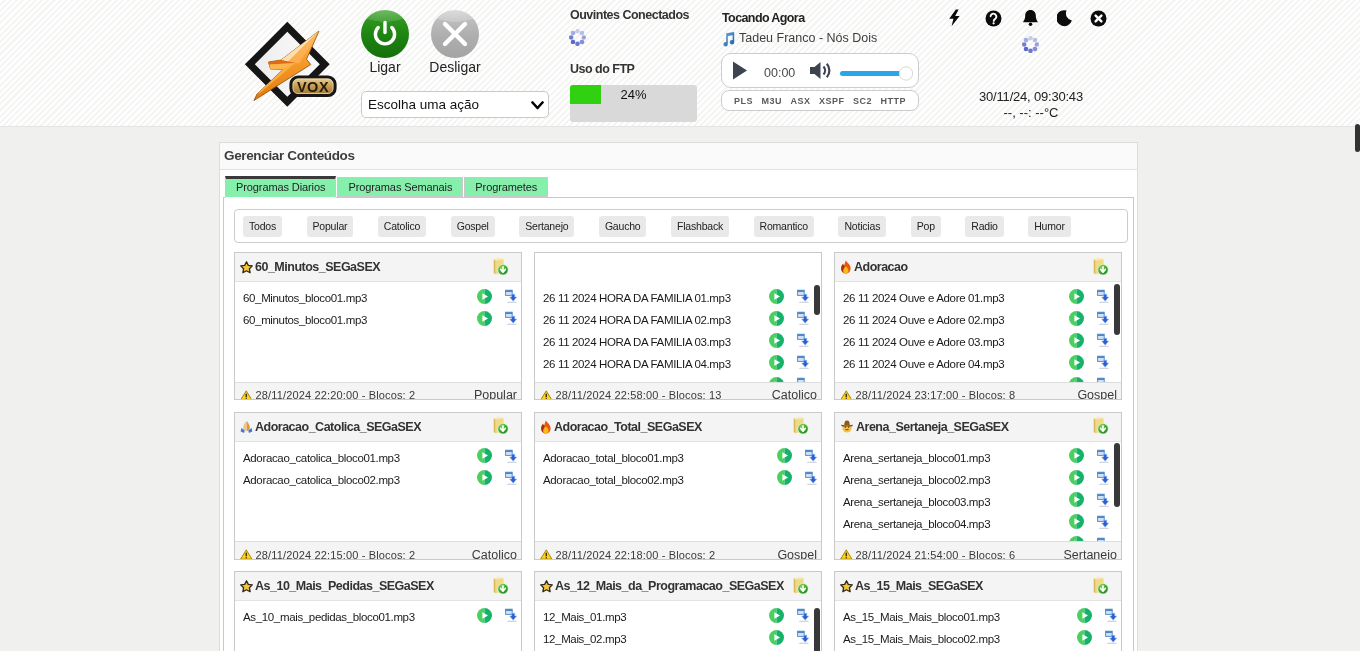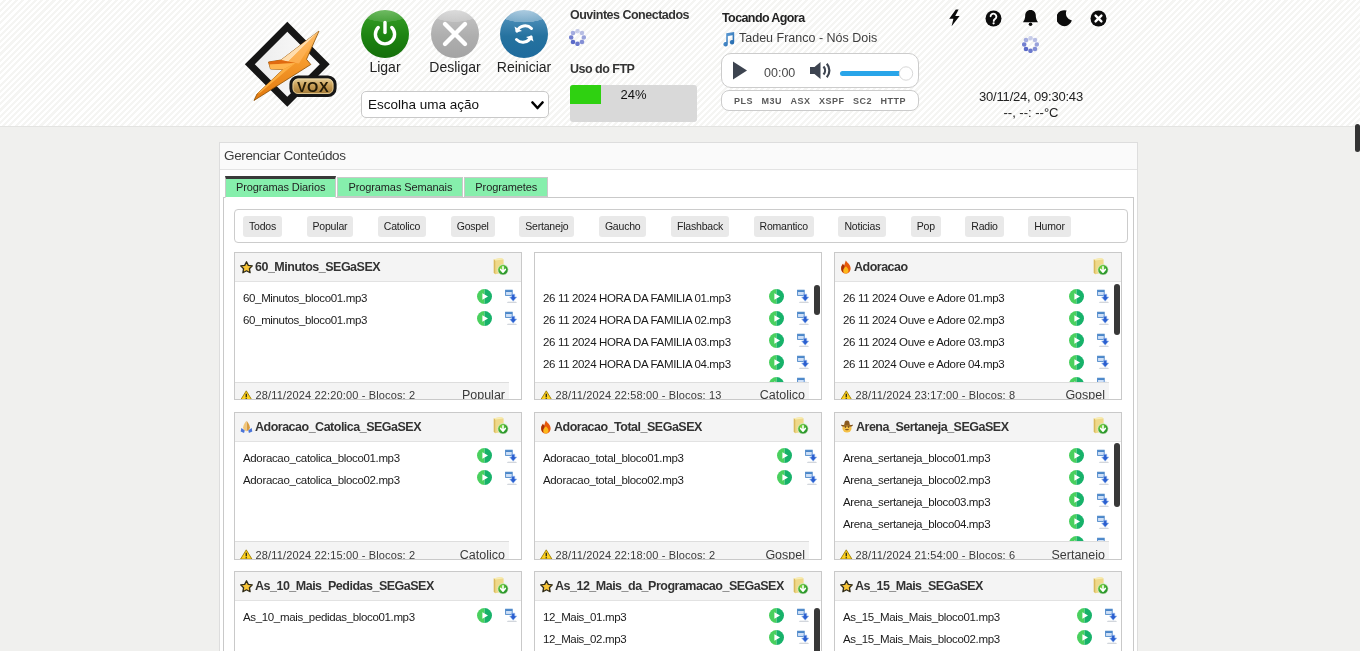--- a/index.html
+++ b/index.html
@@ -49,21 +49,21 @@
   font-size:13px; color:#222; }
 
 
 .pg-thumb { position:absolute; right:0px; top:124px; width:5px; height:28px;
   background:#333; border-radius:3px; }
 
 
 .panel { position:absolute; left:219px; top:142px; width:919px; height:510px;
   background:#fff; border:1px solid #ddd; border-bottom:none; }
 .panel-hd { height:27px; background:#fafafa; border-bottom:1px solid #e3e3e3;
-  font-size:13.5px; font-weight:normal; color:#3d3d3d; line-height:26px; padding-left:4px;
+  font-size:13.5px; font-weight:bold; color:#3d3d3d; line-height:26px; padding-left:4px;
   letter-spacing:-0.35px; }
 .tabs { position:absolute; left:5px; top:33px; height:23px; display:flex; }
 .tab { height:20px; margin-top:1px; border:1px solid #c9c9c9; background:#86efac; font-size:11px;
   color:#222; line-height:18px; padding:0 10px; margin-right:1px; position:relative;
   letter-spacing:-0.1px; }
 .tab.active { border-top:3px solid #3a3a3a; border-bottom:1px solid #fff; height:22px;
   margin-top:0; z-index:3; line-height:17px; }
 .tabbox { position:absolute; left:3px; top:54px; width:911px; height:457px;
   border:1px solid #c9c9c9; background:#fff; padding:11px 0 0 10px; }
 .filters { width:894px; height:34px; border:1px solid #ccc; border-radius:4px;
@@ -81,21 +81,21 @@
   display:flex; align-items:center; padding:0 12px 0 5px; }
 .card-hd .ttl { font-size:12.5px; font-weight:bold; color:#333; margin-left:2px;
   letter-spacing:-0.5px; white-space:nowrap; overflow:hidden; flex:1 1 auto; }
 .card-hd .fold { flex:0 0 auto; margin-top:2px; }
 .card-bd { position:absolute; left:0; top:30px; right:0; bottom:17.5px; overflow:hidden; }
 .frow { height:22px; display:flex; align-items:center; padding:0 3px 0 8px; }
 .frow:first-child { margin-top:4px; }
 .frow .fn { flex:1 1 auto; font-size:11.5px; color:#1a1a1a; letter-spacing:-0.35px; white-space:nowrap; }
 .frow .ic { flex:0 0 auto; }
 .frow .play { margin-right:13px; }
-.card-ft { position:absolute; left:0; bottom:0; right:12px; height:17.5px; background:#f4f4f4;
+.card-ft { position:absolute; left:0; bottom:0; right:0; height:17.5px; background:#f4f4f4;
   border-top:1px solid #ddd; display:flex; align-items:center; padding:9px 4px 0 5px;
   font-size:11px; color:#3a3a3a; letter-spacing:0.15px;margin-top:10px; }
 .card-ft .dt { flex:1 1 auto; margin-left:3px; }
 .card-ft .cat { flex:0 0 auto; font-size:12.5px; letter-spacing:0px; }
 .sthumb { position:absolute; width:6px; background:#383838; border-radius:3px; right:1px; }
 .scrollpad .frow { padding-right:11px; }
 </style>
 </head>
 <body>
 <div id="stage">
@@ -143,33 +143,20 @@
         </div>
         <div class="lbl">Ligar</div>
       </div>
   <div class="cbtn" style="left:425px;">
         <div class="circ gray" id="ic-x">
           <svg width="30" height="30" viewBox="0 0 30 30">
             <path d="M5 5 L25 25 M25 5 L5 25" stroke="#fff" stroke-width="4.4" stroke-linecap="round"></path>
           </svg>
         </div>
         <div class="lbl">Desligar</div>
-      </div>
-  <div class="cbtn" style="left:494px;">
-        <div class="circ blue" id="ic-ref">
-          <svg width="30" height="30" viewBox="0 0 30 30">
-            <g fill="none" stroke="#fff" stroke-width="3" stroke-linecap="round">
-              <path d="M22.5 9.5 a9 9 0 0 0 -14.5 2.5"></path>
-              <path d="M7.5 20.5 a9 9 0 0 0 14.5 -2.5"></path>
-            </g>
-            <path d="M5.5 7.5 l1.5 6 6-1.5z" fill="#fff"></path>
-            <path d="M24.5 22.5 l-1.5-6 -6 1.5z" fill="#fff"></path>
-          </svg>
-        </div>
-        <div class="lbl">Reiniciar</div>
       </div>
   <div class="selbox">Escolha uma ação
     <svg width="13" height="11" viewBox="0 0 13 11">
           <path d="M1.5 2.5 L6.5 8 L11.5 2.5" fill="none" stroke="#000" stroke-width="2.6" stroke-linecap="round" stroke-linejoin="round"></path>
         </svg>
   </div>
   <div class="hlabel" style="left:570px; top:8px;">Ouvintes Conectados</div>
   <div id="spin1" style="position:absolute; left:569px; top:29px;"><svg width="17" height="17" viewBox="0 0 17 17">
           <circle cx="14.8" cy="8.5" r="2.3" fill="#5b6ac8" opacity="0.6"></circle>
           <circle cx="13.0" cy="13.0" r="2.3" fill="#5b6ac8" opacity="0.75"></circle>

